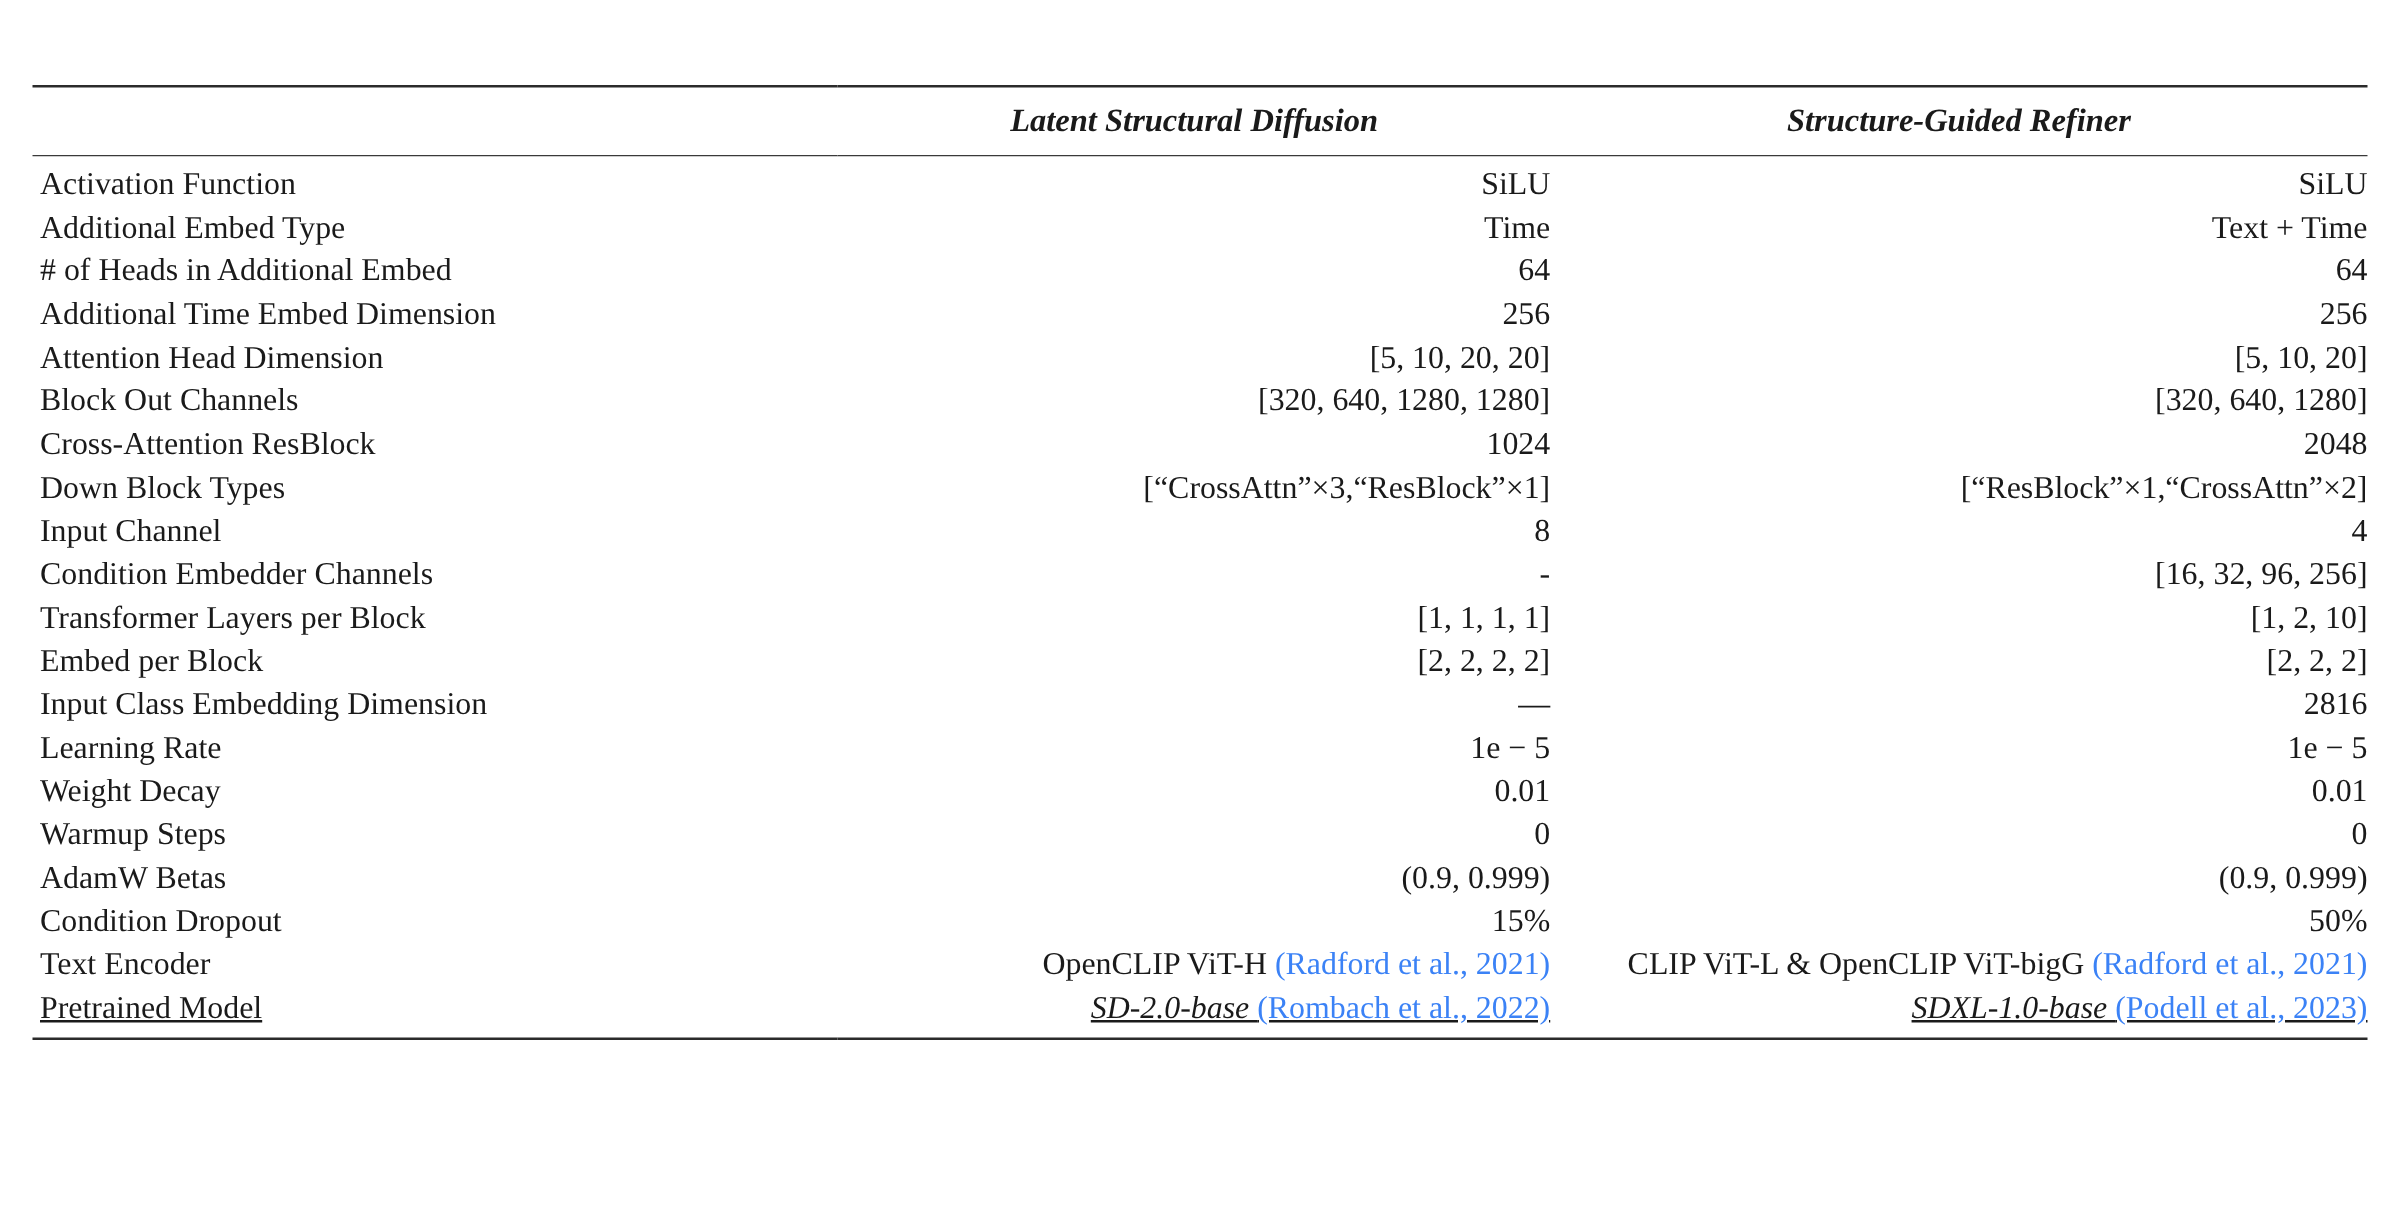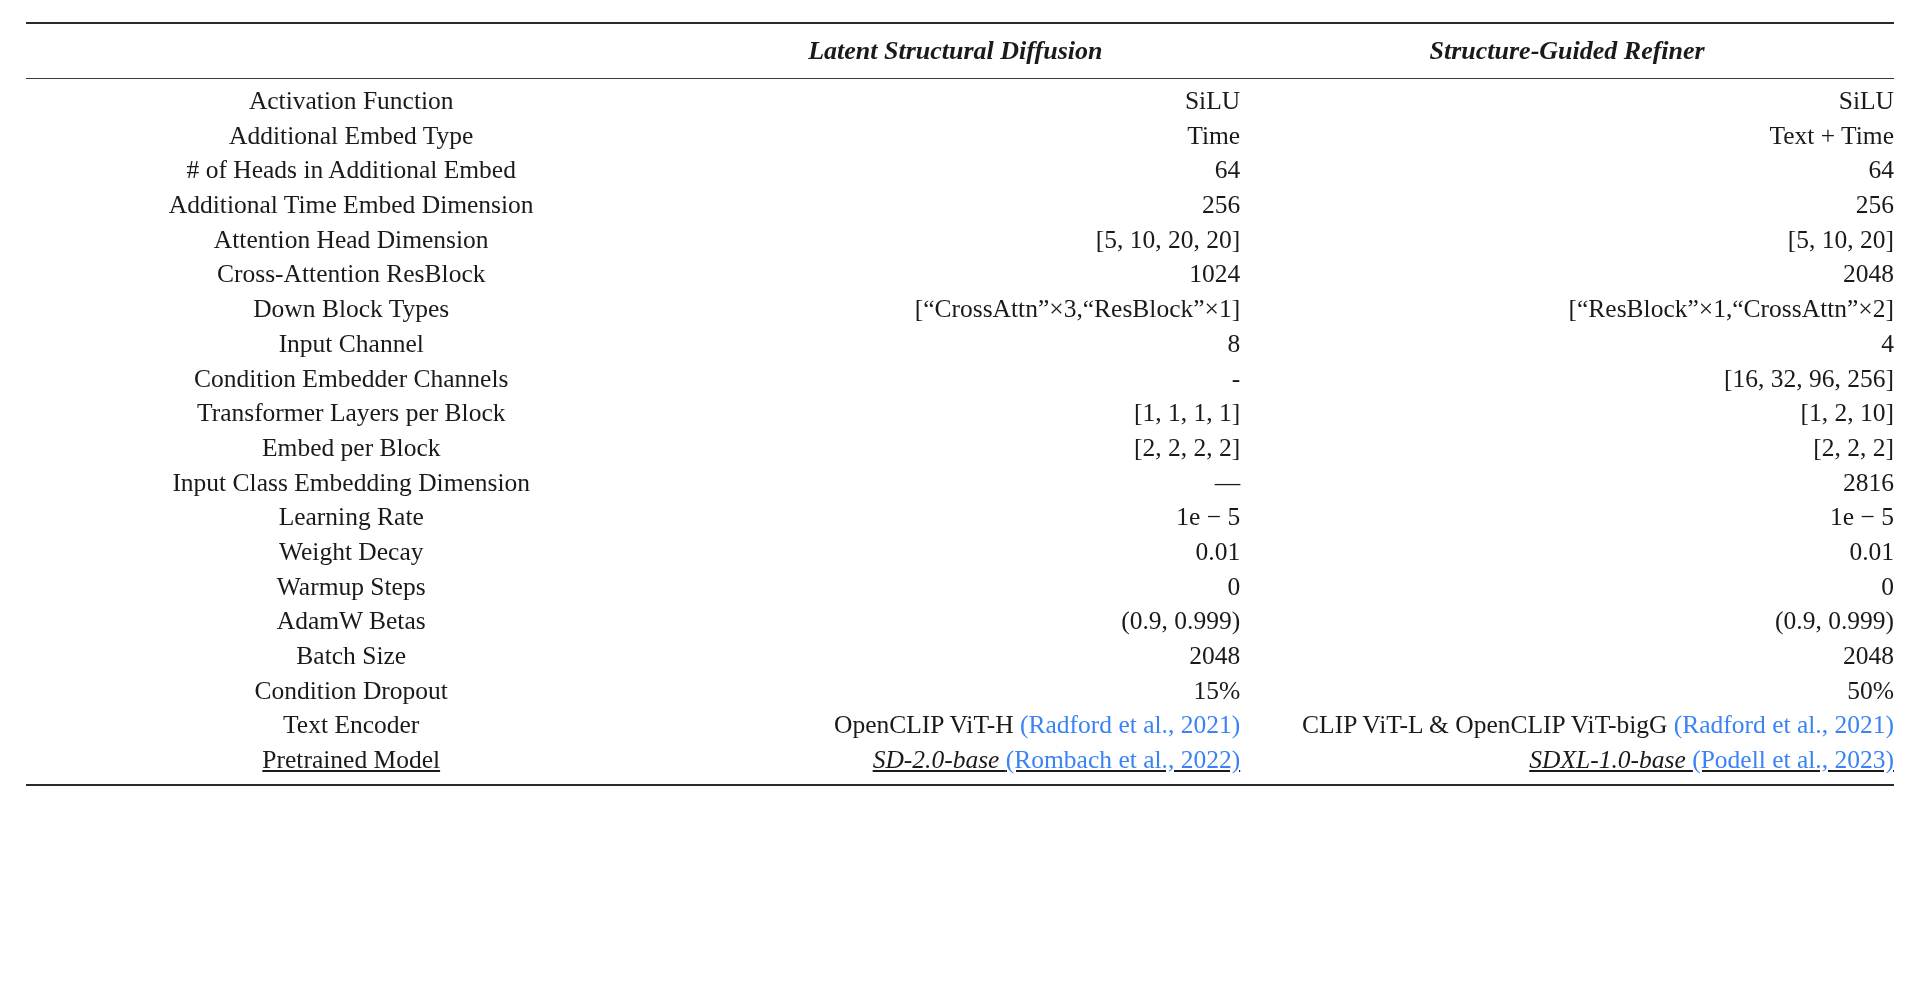--- a/index.html
+++ b/index.html
@@ -13,20 +13,21 @@
     font-family: "Liberation Serif", "DejaVu Serif", serif;
     color: #1a1a1a;
     overflow: hidden;
   }
   .page {
     position: relative;
     width: 1920px;
     height: 722px;
     box-sizing: border-box;
     padding: 22px 26px 0 26px;
+    margin-top: 46px;
   }
   table.spec-table {
     width: 100%;
     border-collapse: collapse;
     table-layout: fixed;
     font-size: 25.5px;
     line-height: 1.0;
   }
   col.c-label { width: 34.5%; }
   col.c-col1  { width: 30.5%; }
@@ -64,21 +65,21 @@
     white-space: nowrap;
   }
   thead th.blank-head { }
 
   tbody td {
     padding: 4.6px 0;
     vertical-align: baseline;
     white-space: nowrap;
   }
   tbody td.label {
-    text-align: center;
+    text-align: left;
     padding-left: 6px;
   }
   tbody td.val {
     text-align: right;
   }
   .pad-first td { padding-top: 9px; }
   .pad-last td  { padding-bottom: 11px; text-decoration: underline; }
 
   .cite { color: #3b82f6; }
   .it { font-style: italic; }
@@ -129,20 +130,25 @@
           <td class="label">Additional Time Embed Dimension</td>
           <td class="val">256</td>
           <td class="val">256</td>
         </tr>
         <tr>
           <td class="label">Attention Head Dimension</td>
           <td class="val">[5, 10, 20, 20]</td>
           <td class="val">[5, 10, 20]</td>
         </tr>
         <tr>
+          <td class="label">Block Out Channels</td>
+          <td class="val">[320, 640, 1280, 1280]</td>
+          <td class="val">[320, 640, 1280]</td>
+        </tr>
+        <tr>
           <td class="label">Cross-Attention ResBlock</td>
           <td class="val">1024</td>
           <td class="val">2048</td>
         </tr>
         <tr>
           <td class="label">Down Block Types</td>
           <td class="val">[“CrossAttn”×3,“ResBlock”×1]</td>
           <td class="val">[“ResBlock”×1,“CrossAttn”×2]</td>
         </tr>
         <tr>
@@ -182,25 +188,20 @@
         </tr>
         <tr>
           <td class="label">Warmup Steps</td>
           <td class="val">0</td>
           <td class="val">0</td>
         </tr>
         <tr>
           <td class="label">AdamW Betas</td>
           <td class="val">(0.9, 0.999)</td>
           <td class="val">(0.9, 0.999)</td>
-        </tr>
-        <tr>
-          <td class="label">Batch Size</td>
-          <td class="val">2048</td>
-          <td class="val">2048</td>
         </tr>
         <tr>
           <td class="label">Condition Dropout</td>
           <td class="val">15%</td>
           <td class="val">50%</td>
         </tr>
         <tr>
           <td class="label">Text Encoder</td>
           <td class="val"><span>OpenCLIP ViT-H </span><span class="cite">(Radford et al., 2021)</span></td>
           <td class="val"><span>CLIP ViT-L &amp; OpenCLIP ViT-bigG </span><span class="cite">(Radford et al., 2021)</span></td>

